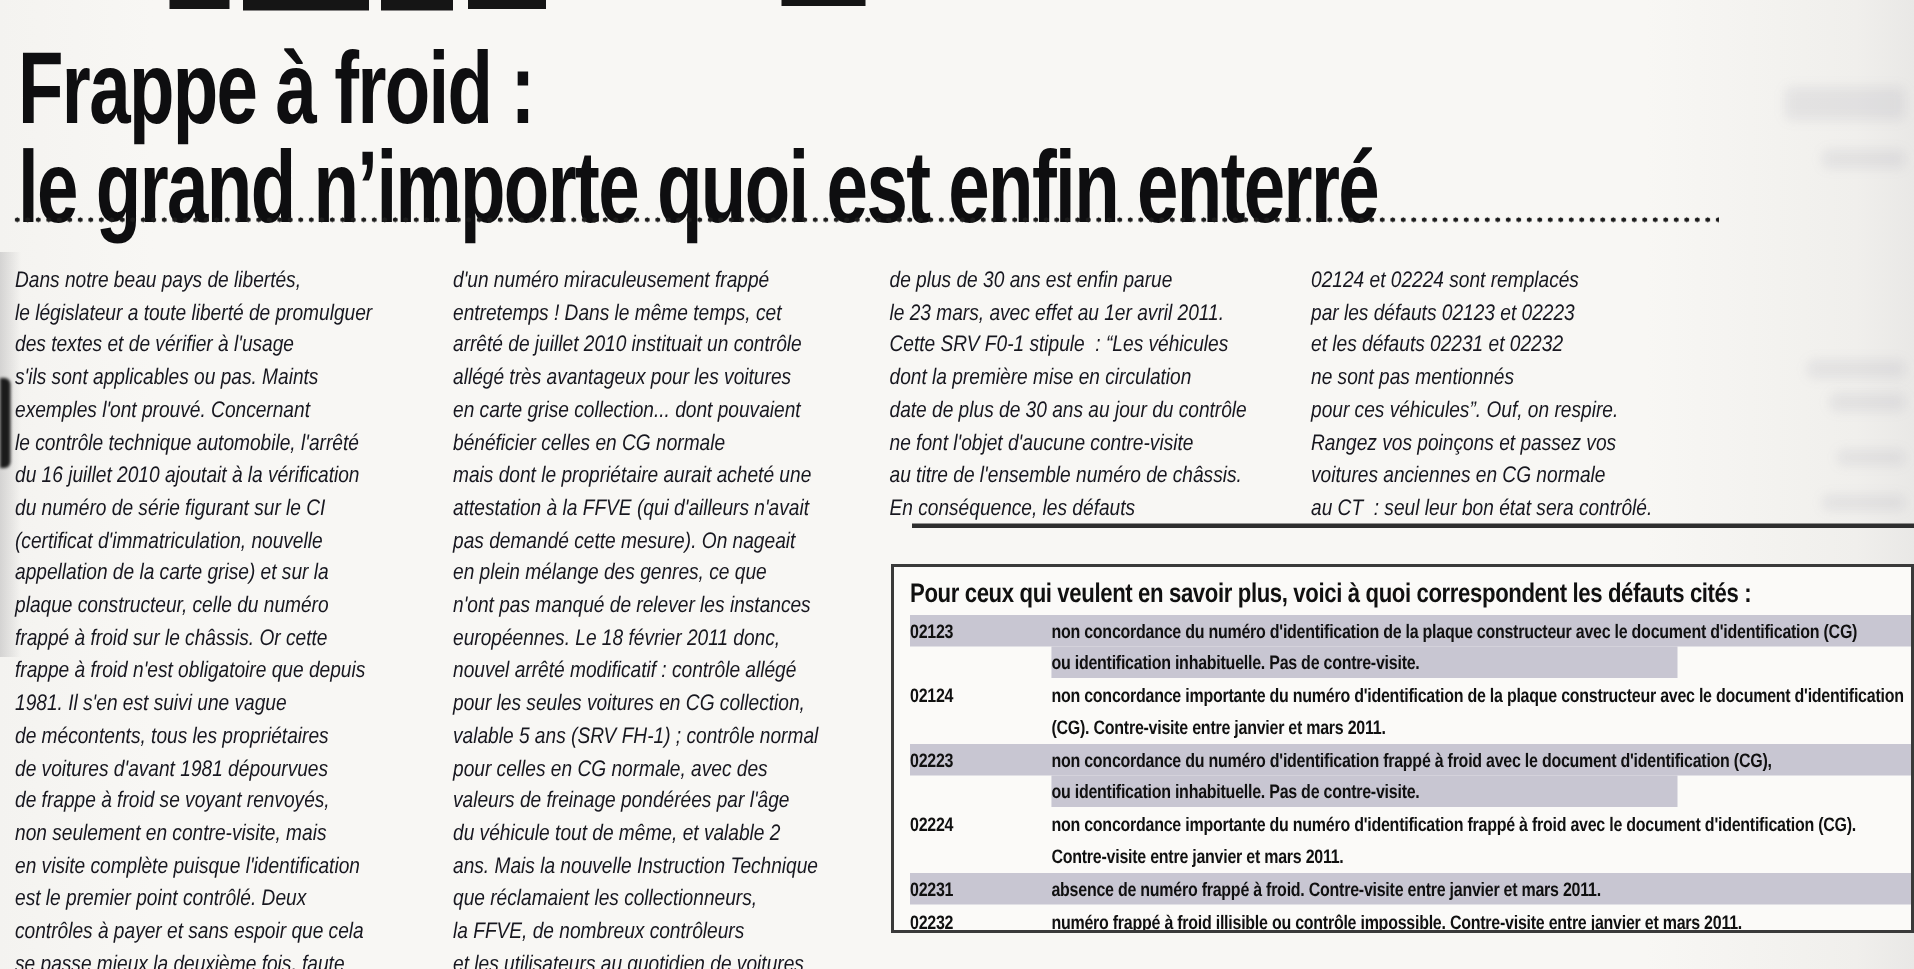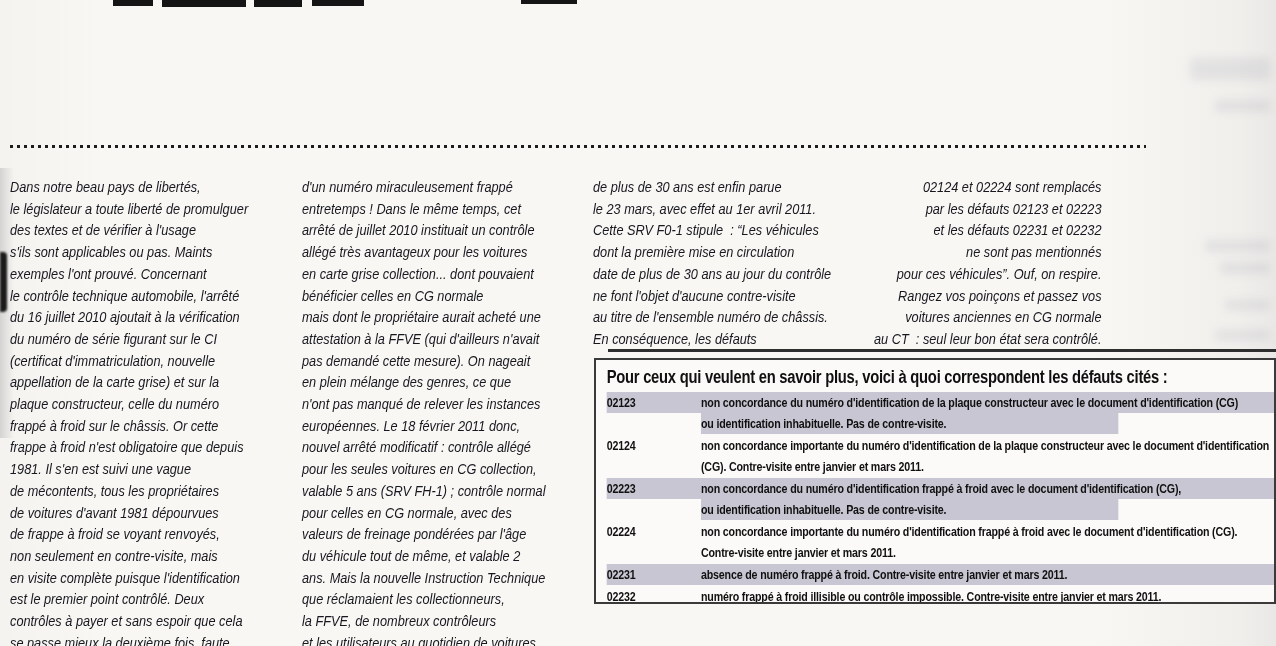--- a/index.html
+++ b/index.html
@@ -40,28 +40,28 @@
 
   
   .col{position:absolute;top:176px;color:#17171f;font-style:italic;}
   .cond{
     font-size:15px;line-height:21.7px;white-space:pre;
     transform:scaleX(0.85);transform-origin:left top;
   }
   .col1{left:10px;}
   .col2{left:302px;}
   .col3{left:593px;}
-  .col4{left:874px;text-align:right;}
+  .col4{left:874px;}
 
   
   .rule-above-table{position:absolute;left:608px;top:349px;width:668px;height:3px;background:#2e2e2e;}
 
   
   .defects-box{
-    position:absolute;left:594px;top:358px;width:682px;height:246px;
+    position:absolute;left:594px;top:376px;width:682px;height:246px;
     box-sizing:border-box;border:2px solid #3a3a3a;background:#fbfaf8;overflow:hidden;
   }
   .tcond{
     transform:scaleX(0.82);transform-origin:left top;width:122%;
     padding:4px 0 0 13px;box-sizing:border-box;color:#101010;
   }
   .t-title{
     font-size:18px;font-weight:bold;line-height:27px;white-space:nowrap;letter-spacing:-0.3px;
   }
   .trow{font-weight:bold;font-size:13px;letter-spacing:-0.2px;margin-top:1px;}
@@ -84,20 +84,24 @@
   <div class="art" style="left:312px;width:52px;height:6px;"></div>
   <div class="art" style="left:521px;width:56px;height:4px;"></div>
 
   <div class="bleed" style="left:1190px;top:58px;width:80px;height:22px;"></div>
   <div class="bleed" style="left:1215px;top:100px;width:55px;height:12px;"></div>
   <div class="bleed" style="left:1205px;top:240px;width:65px;height:12px;"></div>
   <div class="bleed" style="left:1220px;top:262px;width:50px;height:12px;"></div>
   <div class="bleed" style="left:1225px;top:300px;width:45px;height:10px;"></div>
   <div class="bleed" style="left:1215px;top:330px;width:55px;height:10px;"></div>
 
+  <h1 class="headline">
+    <span class="t-line">Frappe à froid :</span>
+    <span class="t-line second">le grand n’importe quoi est enfin enterré</span>
+  </h1>
 
   <div class="dotted-rule"></div>
 
   <div class="left-shade"></div>
   <div class="gutter-smudge"></div>
 
   <div class="col col1">
     <div class="cond">Dans notre beau pays de libertés,
 le législateur a toute liberté de promulguer
 des textes et de vérifier à l'usage

